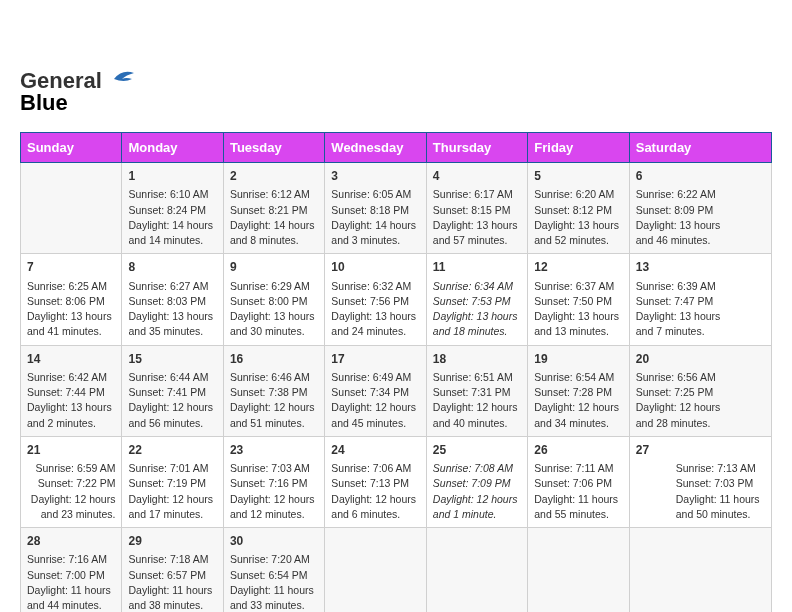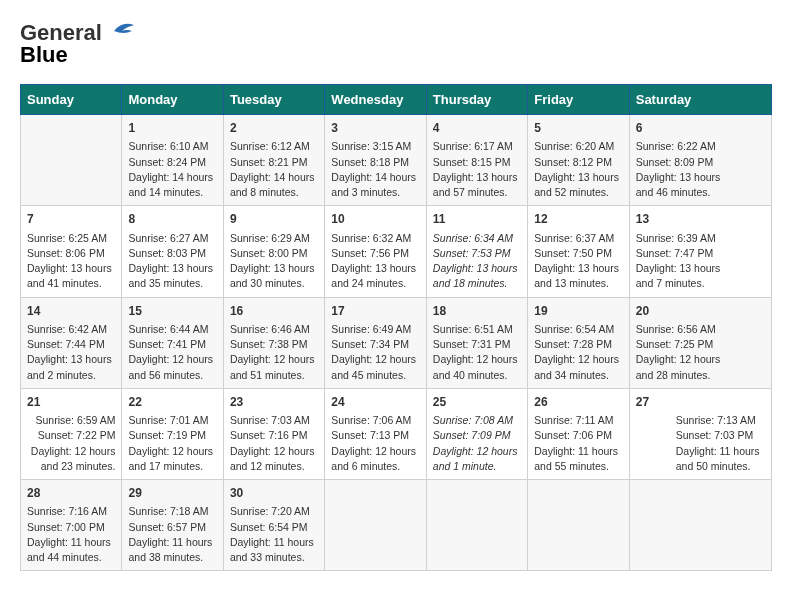--- a/index.html
+++ b/index.html
@@ -17,40 +17,41 @@
       margin-bottom: 16px;
     }
     .logo {
       display: flex;
       flex-direction: column;
       align-items: flex-start;
     }
     .logo-row {
       display: flex;
       align-items: center;
+      margin-top: 48px;
     }
     .title-section {
       text-align: right;
     }
     .month-title {
       font-size: 36px;
       font-weight: bold;
       color: #222;
     }
     .subtitle {
       font-size: 15px;
       color: #444;
     }
     table {
       width: 100%;
       border-collapse: collapse;
       font-size: 11px;
     }
     thead tr th {
-      background-color: #0f766e;
+      background-color: #d946ef;
       color: #fff;
       padding: 7px 6px;
       text-align: left;
       font-size: 13px;
       font-weight: bold;
       border: 1px solid #1a5a9a;
     }
     tbody tr {
       border-bottom: 1px solid #ccc;
     }
@@ -123,21 +124,21 @@
         </td>
         <td>
           <span class="day-num">2</span>
           <div class="day-info" style="white-space: pre-line;">Sunrise: 6:12 AM
 Sunset: 8:21 PM
 Daylight: 14 hours
 and 8 minutes.</div>
         </td>
         <td>
           <span class="day-num">3</span>
-          <div class="day-info" style="white-space: pre-line;">Sunrise: 3:15 AM
+          <div class="day-info" style="white-space: pre-line;">Sunrise: 6:05 AM
 Sunset: 8:18 PM
 Daylight: 14 hours
 and 3 minutes.</div>
         </td>
         <td>
           <span class="day-num">4</span>
           <div class="day-info" style="white-space: pre-line;">Sunrise: 6:17 AM
 Sunset: 8:15 PM
 Daylight: 13 hours
 and 57 minutes.</div>

